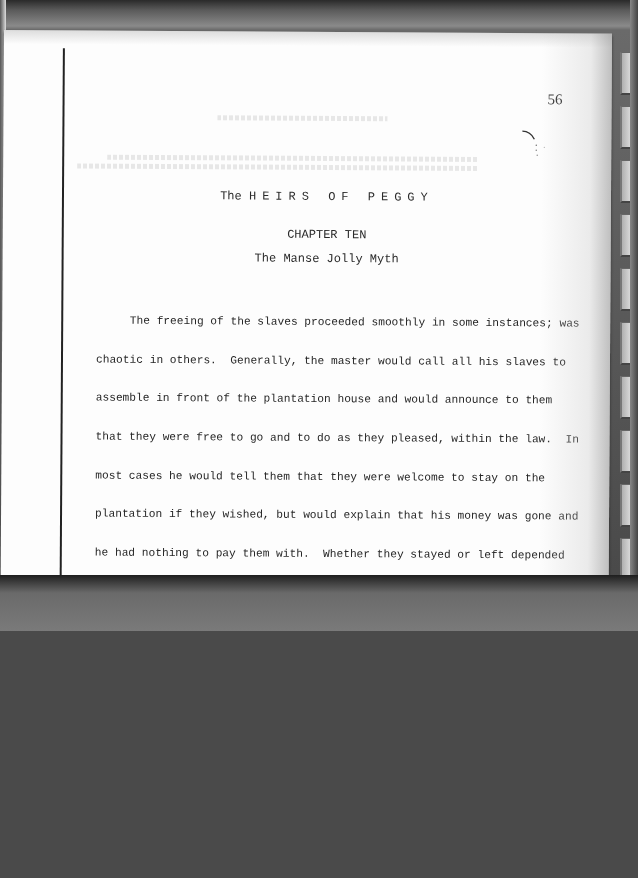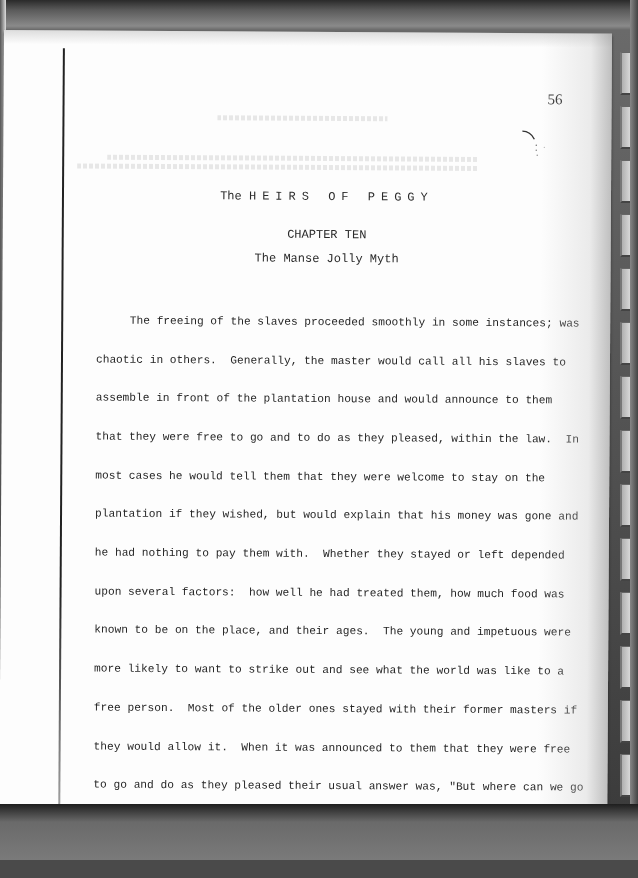--- a/index.html
+++ b/index.html
@@ -6,21 +6,21 @@
       margin: 0;
       padding: 0;
       width: 638px;
       height: 878px;
       overflow: hidden;
       background: #4a4a4a;
     }
     .scan {
       position: relative;
       width: 638px;
-      height: 860px;
+      height: 631px;
       background: linear-gradient(to bottom, #2a2a2a 0px, #5a5a5a 10px, #8a8a8a 26px, #6a6a6a 30px, #3a3a3a 840px, #2a2a2a 878px);
       overflow: hidden;
     }
     .scan-left-edge {
       position: absolute;
       left: 0; top: 0;
       width: 6px; height: 878px;
       background: linear-gradient(to right, #555 0, #999 3px, #ddd 6px);
     }
     .page {

